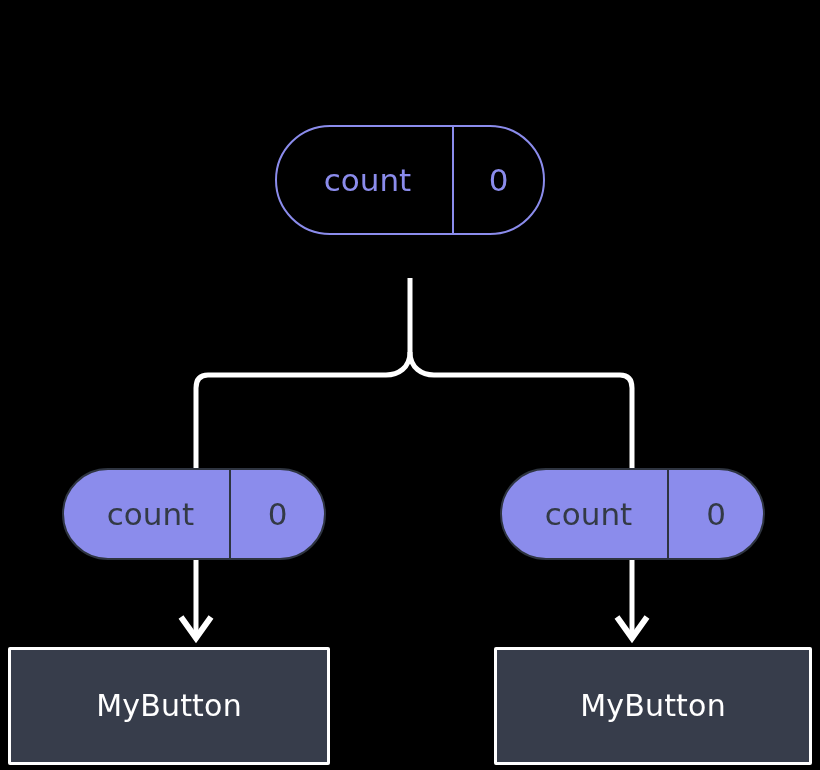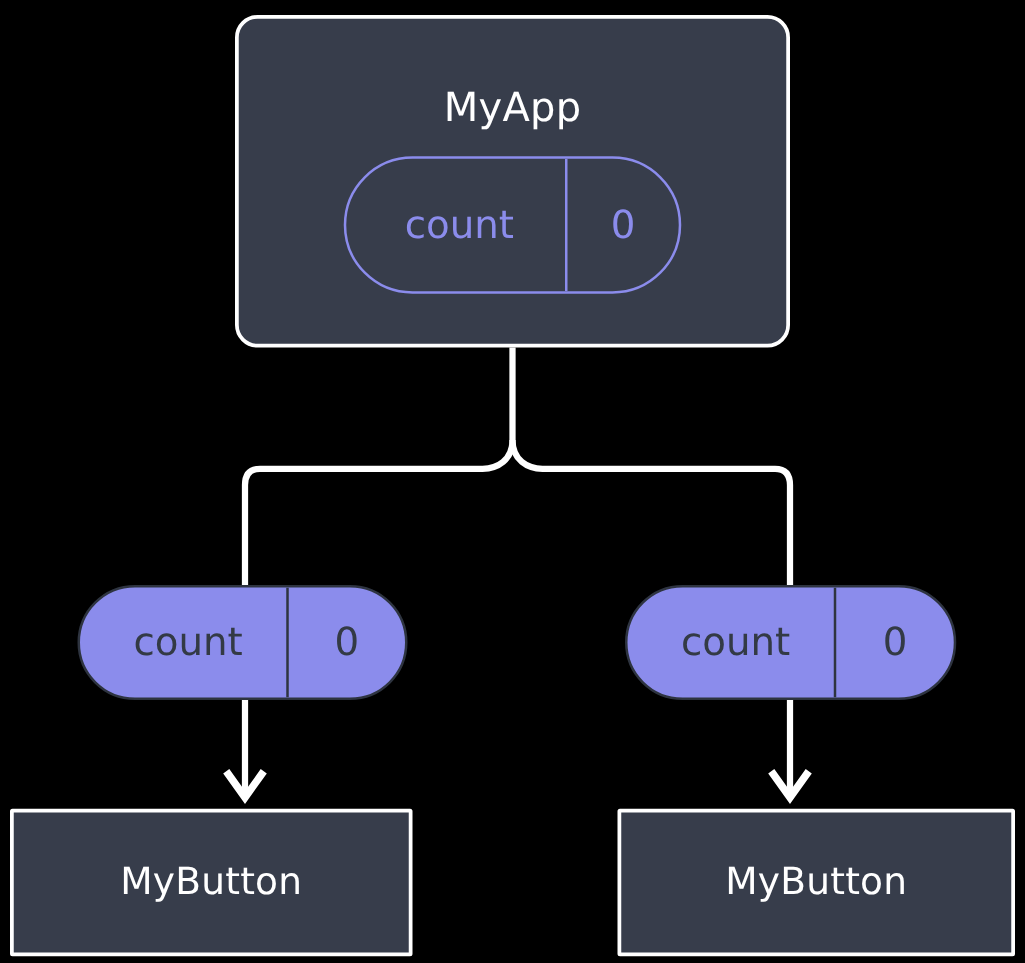--- a/index.html
+++ b/index.html
@@ -164,23 +164,20 @@
 
     <path d="M410,352 C410,368 422,375 434,375 L620,375 Q632,375 632,388 L632,478" fill="none" stroke="#ffffff" stroke-width="5" stroke-linecap="butt" stroke-linejoin="round"></path>
 
     <path d="M196,560 L196,636" fill="none" stroke="#ffffff" stroke-width="5" stroke-linecap="butt"></path>
     <path d="M181,617 L196,638 L211,617" fill="none" stroke="#ffffff" stroke-width="6" stroke-linecap="butt" stroke-linejoin="miter"></path>
 
     <path d="M632,560 L632,636" fill="none" stroke="#ffffff" stroke-width="5" stroke-linecap="butt"></path>
     <path d="M617,617 L632,638 L647,617" fill="none" stroke="#ffffff" stroke-width="6" stroke-linecap="butt" stroke-linejoin="miter"></path>
   </svg>
 
-  <div id="node-myapp" class="component-box">
-    <div class="component-title">MyApp</div>
-  </div>
 
   <div id="pill-myapp" class="state-pill outlined">
     <div class="pill-key">count</div>
     <div class="pill-value">0</div>
   </div>
 
   <div id="pill-left" class="state-pill filled">
     <div class="pill-key">count</div>
     <div class="pill-value">0</div>
   </div>

